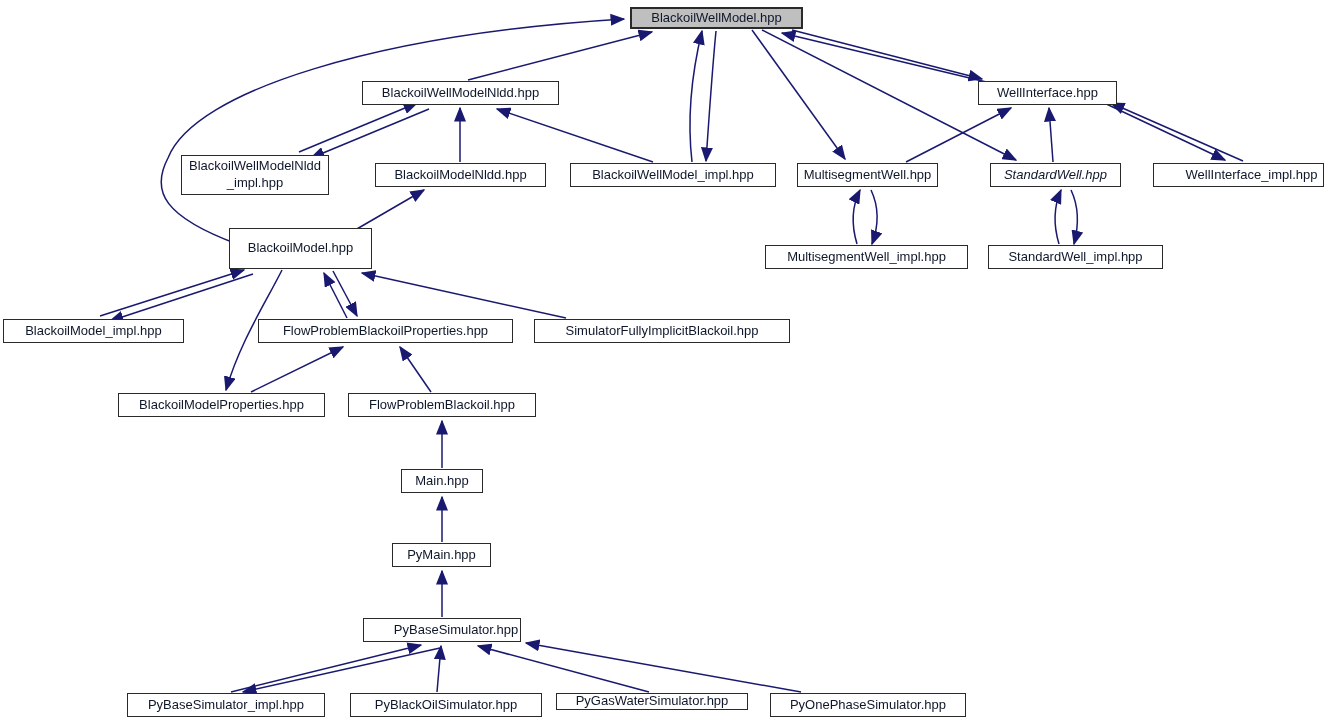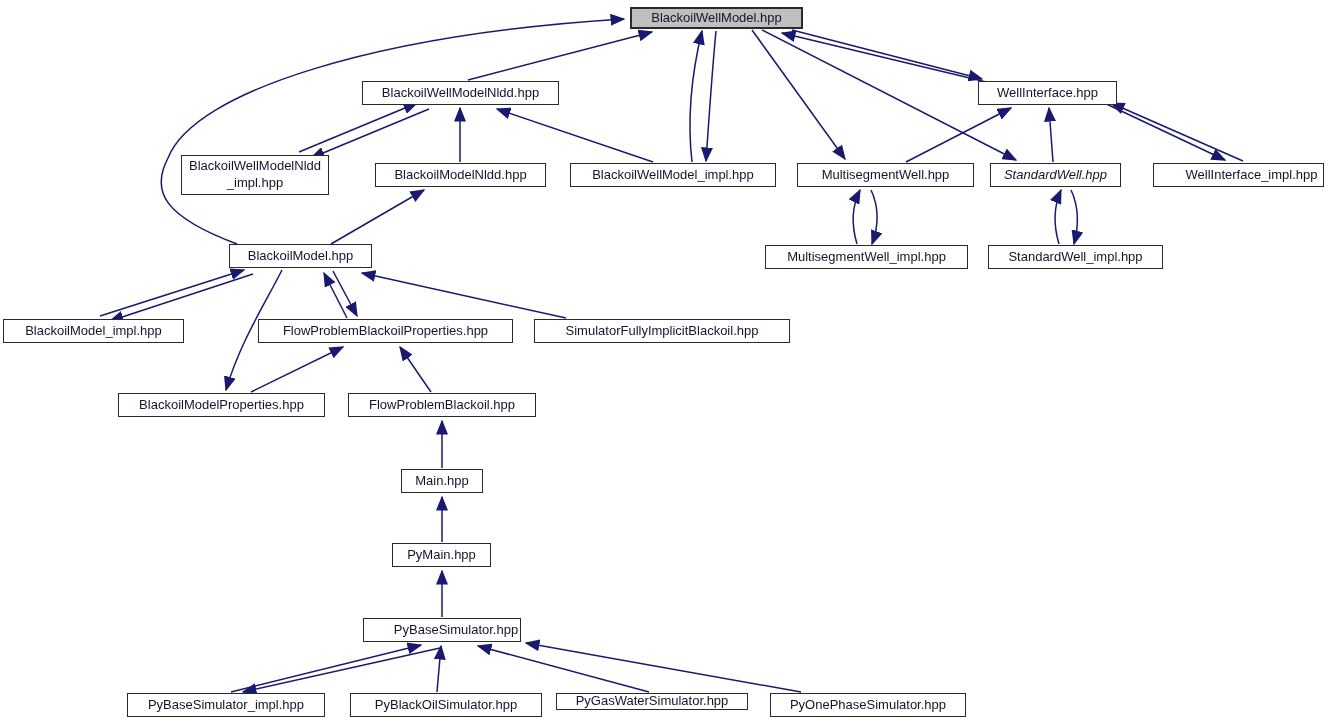--- a/index.html
+++ b/index.html
@@ -79,27 +79,27 @@
         <path d="M 801,692 L 526,643" class="edge" marker-end="url(#arrow)"></path>
       </g>
   </svg>
   <div id="node-layer">
       <div class="node root" style="left: 630px; top: 7px; width: 173px; height: 22px;">BlackoilWellModel.hpp</div>
       <div class="node" style="left: 362px; top: 81px; width: 197px; height: 24px;">BlackoilWellModelNldd.hpp</div>
       <div class="node" style="left: 181px; top: 155px; width: 148px; height: 40px; text-align: center;">BlackoilWellModelNldd
 _impl.hpp</div>
       <div class="node" style="left: 375px; top: 163px; width: 171px; height: 24px;">BlackoilModelNldd.hpp</div>
       <div class="node" style="left: 570px; top: 163px; width: 206px; height: 24px;">BlackoilWellModel_impl.hpp</div>
-      <div class="node" style="left: 797px; top: 163px; width: 177px; height: 24px;">MultisegmentWell.hpp</div>
+      <div class="node" style="left: 797px; top: 163px; width: 141px; height: 24px;">MultisegmentWell.hpp</div>
       <div class="node" style="left: 990px; top: 163px; width: 131px; height: 24px; font-style: italic;">StandardWell.hpp</div>
       <div class="node" style="left: 1153px; top: 163px; width: 171px; height: 24px; padding-left: 26px;">WellInterface_impl.hpp</div>
       <div class="node" style="left: 978px; top: 81px; width: 139px; height: 24px;">WellInterface.hpp</div>
       <div class="node" style="left: 765px; top: 245px; width: 203px; height: 24px;">MultisegmentWell_impl.hpp</div>
       <div class="node" style="left: 988px; top: 245px; width: 175px; height: 24px;">StandardWell_impl.hpp</div>
-      <div class="node" style="left: 229px; top: 244px; width: 143px; height: 24px;">BlackoilModel.hpp</div>
+      <div class="node" style="left: 229px; top: 228px; width: 143px; height: 41px;">BlackoilModel.hpp</div>
       <div class="node" style="left: 3px; top: 319px; width: 181px; height: 24px;">BlackoilModel_impl.hpp</div>
       <div class="node" style="left: 258px; top: 319px; width: 255px; height: 24px; text-align: right;">FlowProblemBlackoilProperties.hpp</div>
       <div class="node" style="left: 534px; top: 319px; width: 256px; height: 24px;">SimulatorFullyImplicitBlackoil.hpp</div>
       <div class="node" style="left: 118px; top: 393px; width: 207px; height: 24px;">BlackoilModelProperties.hpp</div>
       <div class="node" style="left: 348px; top: 393px; width: 188px; height: 24px;">FlowProblemBlackoil.hpp</div>
       <div class="node" style="left: 401px; top: 469px; width: 82px; height: 24px;">Main.hpp</div>
       <div class="node" style="left: 392px; top: 543px; width: 99px; height: 24px;">PyMain.hpp</div>
       <div class="node" style="left: 363px; top: 618px; width: 158px; height: 24px; padding-left: 28px;">PyBaseSimulator.hpp</div>
       <div class="node" style="left: 127px; top: 693px; width: 198px; height: 24px;">PyBaseSimulator_impl.hpp</div>
       <div class="node" style="left: 350px; top: 693px; width: 192px; height: 24px;">PyBlackOilSimulator.hpp</div>

